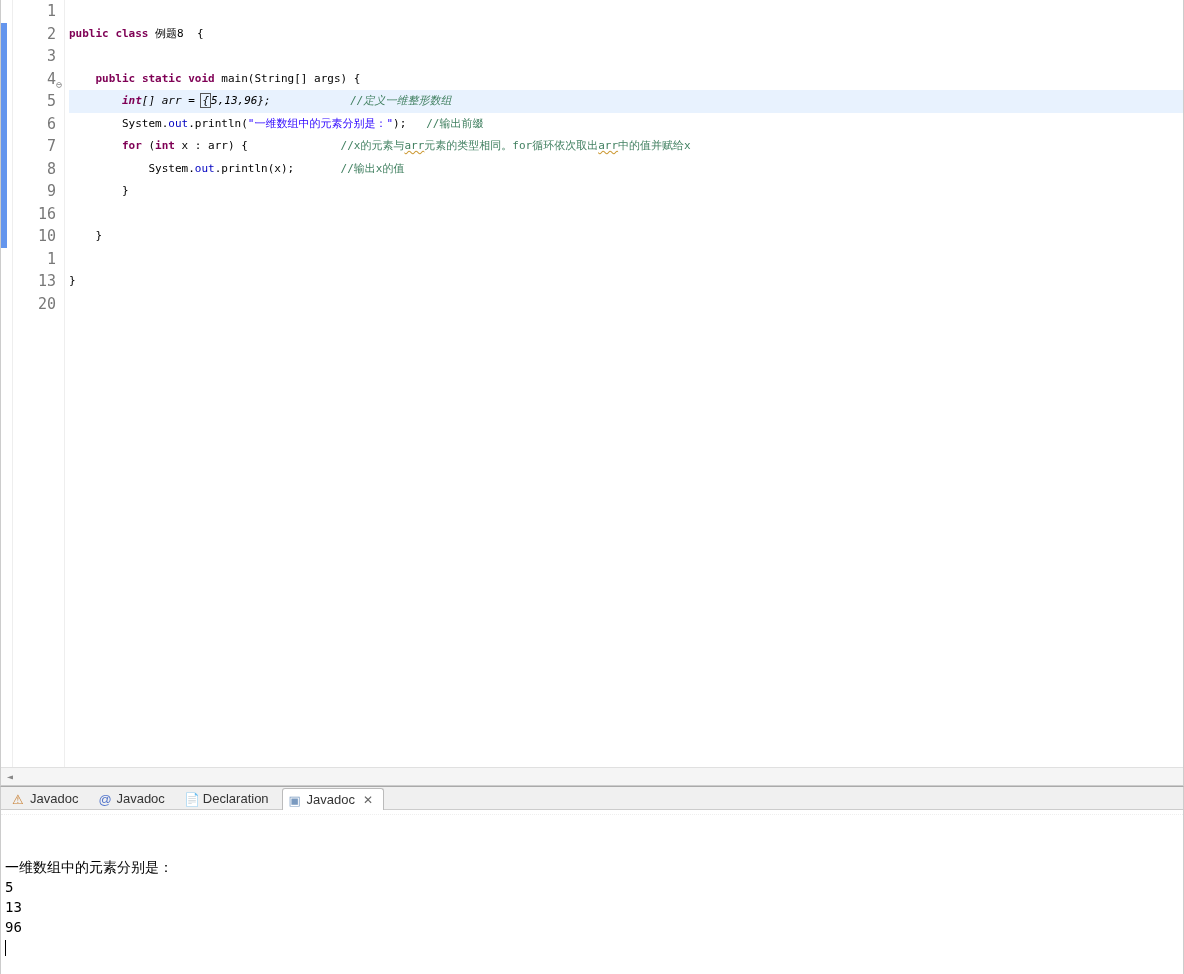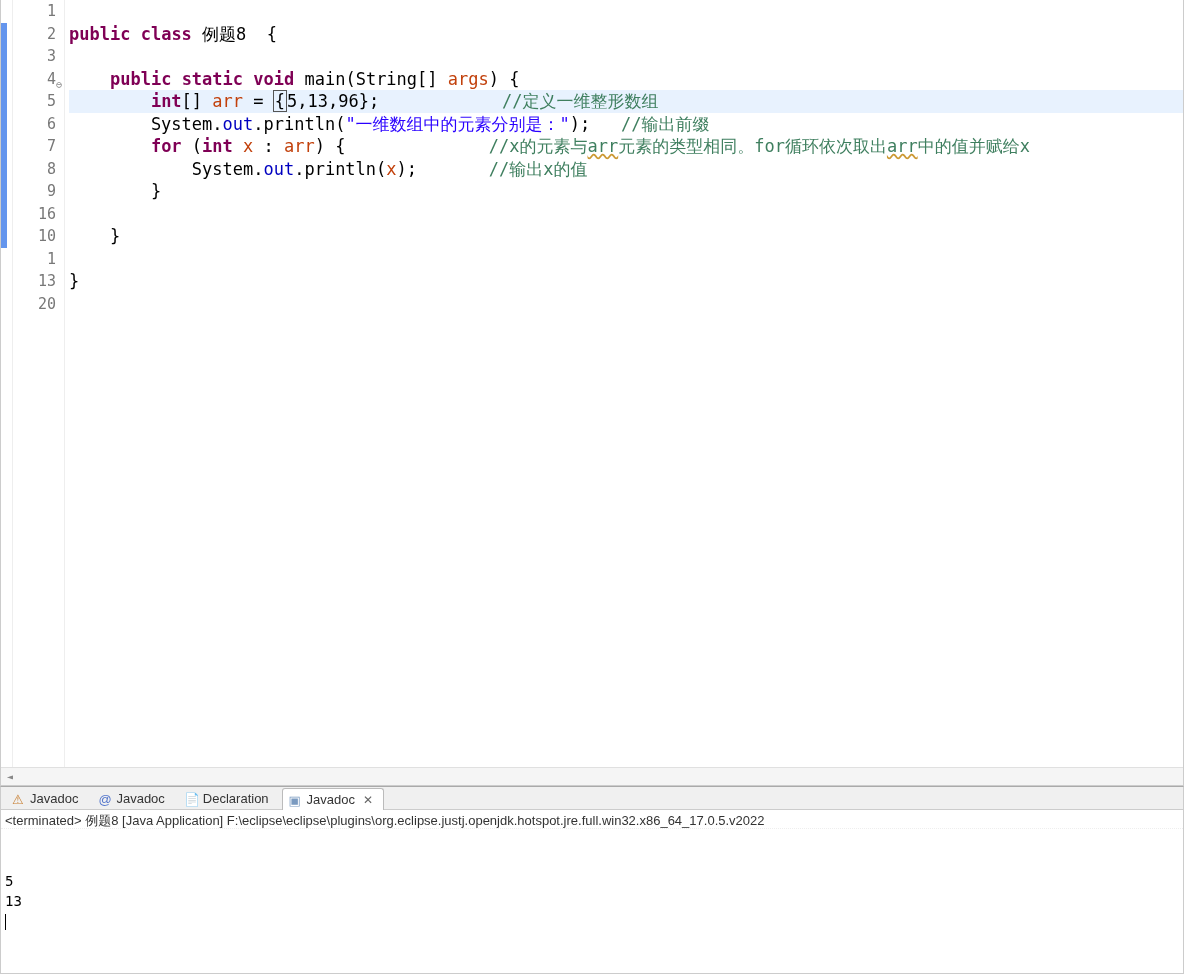--- a/index.html
+++ b/index.html
@@ -56,34 +56,34 @@
   position: absolute;
   right: -6px;
   top: 6px;
   width: 10px;
   height: 10px;
   font-size: 10px;
   color: #888;
 }
 .code {
   flex: 1;
-  font-size: 17px;
+  font-size: 11px;
   line-height: 22.5px;
   white-space: pre;
   padding-left: 4px;
   overflow: hidden;
   position: relative;
 }
 .code .line { height: 22.5px; }
-.code .hl { background: #e8f2fe; }
+.code .hl { background: #e8f2fe; font-style: italic; }
 .kw { color: #7f0055; font-weight: bold; }
 .str { color: #2a00ff; }
 .cmt { color: #3f7f5f; }
 .static-f { color: #0000c0; }
-.var { color: #c2410c; margin-top: 40px; }
+.var { color: #000000; margin-top: 40px; }
 .cursor-box {
   border: 1px solid #555;
   padding: 0 1px;
   margin-left: -1px;
 }
 .underline-wavy {
   text-decoration: underline wavy #cc9933;
   text-decoration-skip-ink: none;
 }
 .hscroll {
@@ -222,15 +222,15 @@
       <span>Declaration</span>
     </div>
     <div class="tab active">
       <span class="tab-icon icon-console">▣</span>
       <span>Javadoc</span>
       <span class="close">✕</span>
     </div>
   </div>
   <div class="console-status">&lt;terminated&gt; 例题8 [Java Application] F:\eclipse\eclipse\plugins\org.eclipse.justj.openjdk.hotspot.jre.full.win32.x86_64_17.0.5.v2022</div>
   <div class="console-out" id="console-out">
-    <div>5</div><div>13</div><div><span class="console-cursor"></span></div>
+    <div>一维数组中的元素分别是：</div><div>5</div><div>13</div><div>96</div><div><span class="console-cursor"></span></div>
   </div>
 </div>
 
 </body></html>

